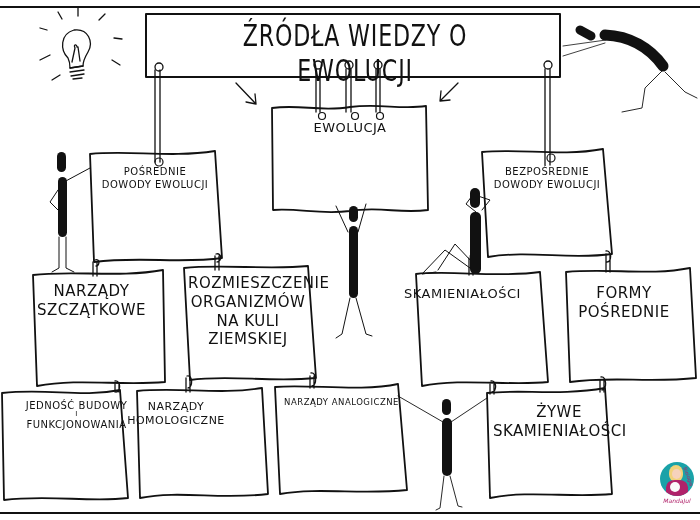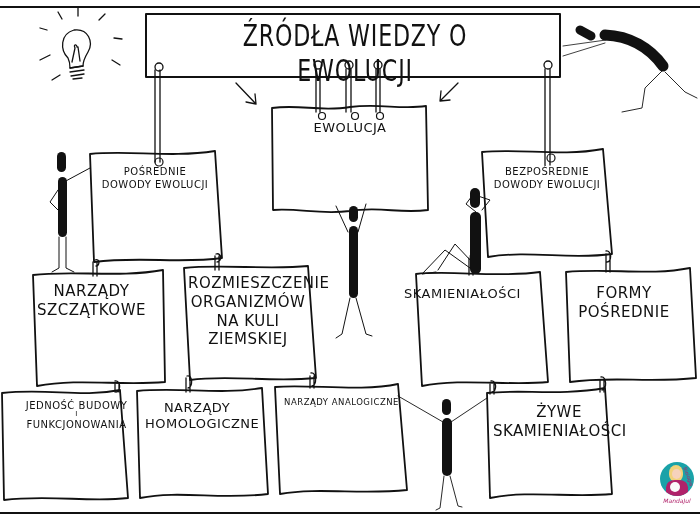--- a/index.html
+++ b/index.html
@@ -165,21 +165,21 @@
 <div class="lbl s13" style="left:400px;top:286px;width:125px;">SKAMIENIAŁOŚCI</div>
 
 <div class="lbl s9" style="left:564px;top:284px;width:120px;">FORMY POŚREDNIE</div>
 
 <div class="lbl s10" style="left:19px;top:400px;width:115px;line-height:1.1;">
   <div>JEDNOŚĆ BUDOWY</div>
   <div style="font-size:7px;">I</div>
   <div>FUNKCJONOWANIA</div>
 </div>
 
-<div class="lbl s9" style="left:145px;top:400px;width:104px;font-size:13px;">NARZĄDY HOMOLOGICZNE</div>
+<div class="lbl s9" style="left:124px;top:400px;width:104px;font-size:11px;">NARZĄDY HOMOLOGICZNE</div>
 
 <div class="lbl s9" style="left:277px;top:397px;width:129px;font-size:8.5px;">NARZĄDY ANALOGICZNE</div>
 
 <div class="lbl s9" style="left:493px;top:403px;width:132px;">ŻYWE SKAMIENIAŁOŚCI</div>
 
 <div class="logo">
   <div class="hair"></div>
   <div class="face"></div>
   <div class="body"></div>
   <div class="cat"></div>

